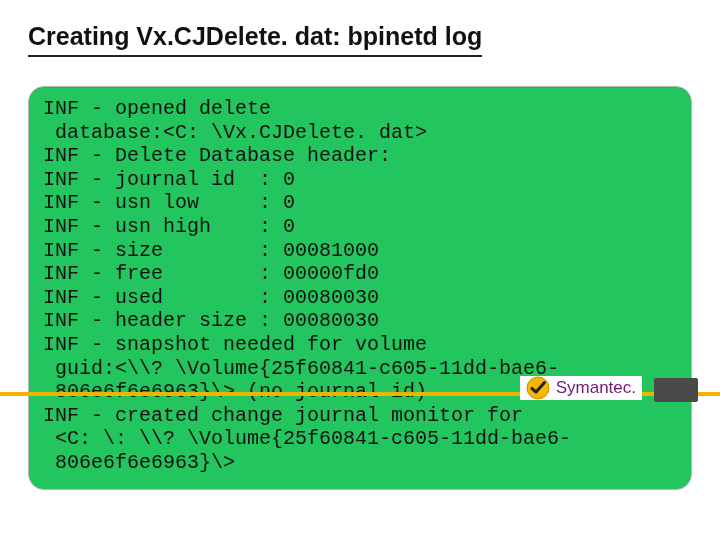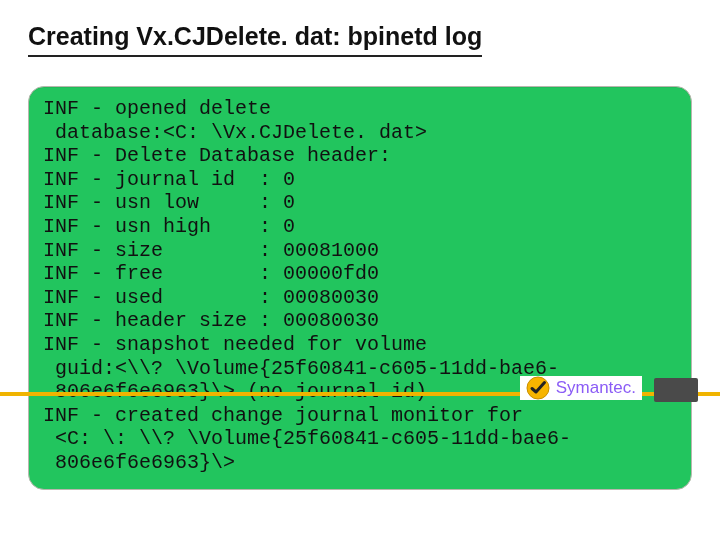--- a/index.html
+++ b/index.html
@@ -29,21 +29,21 @@
   }
   .footer-bar {
     position: absolute; bottom: 14px; left: 0; right: 0; height: 4px;
     background: #f0b400;
   }
   .brand {
     position: absolute; right: 78px; bottom: 10px;
     display: flex; align-items: center; gap: 6px;
     background: #fff; padding: 0 6px;
   }
-  .brand-name { font-size: 17px; color: #8b5cf6; }
+  .brand-name { font-size: 17px; color: #701a75; }
   .check {
     width: 24px; height: 24px; position: relative;
   }
   .check svg { width: 24px; height: 24px; display: block; }
   .slidetab {
     position: absolute; right: 22px; bottom: 8px;
     width: 44px; height: 24px; background: #4a4a4a; border-radius: 2px;
   }
 </style>
 </head>

